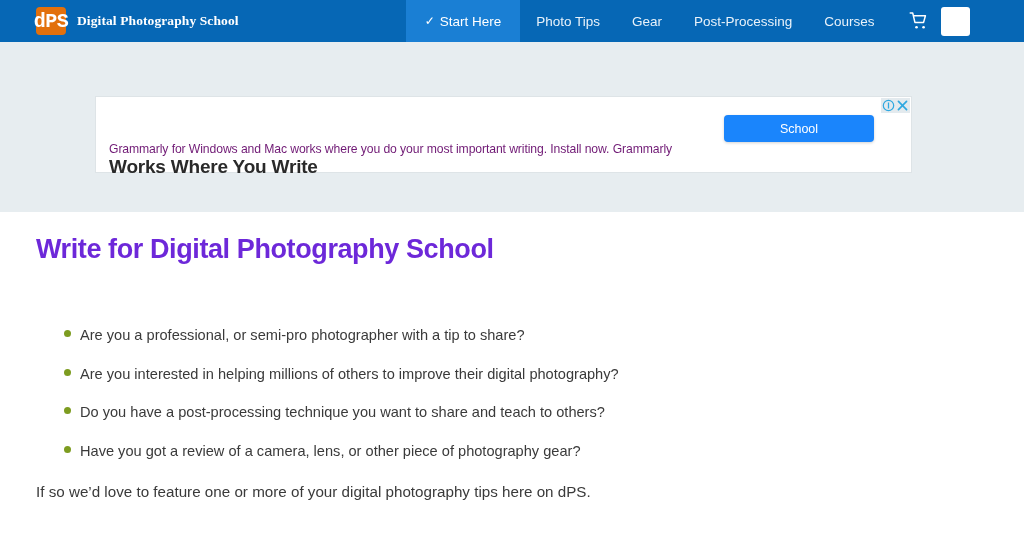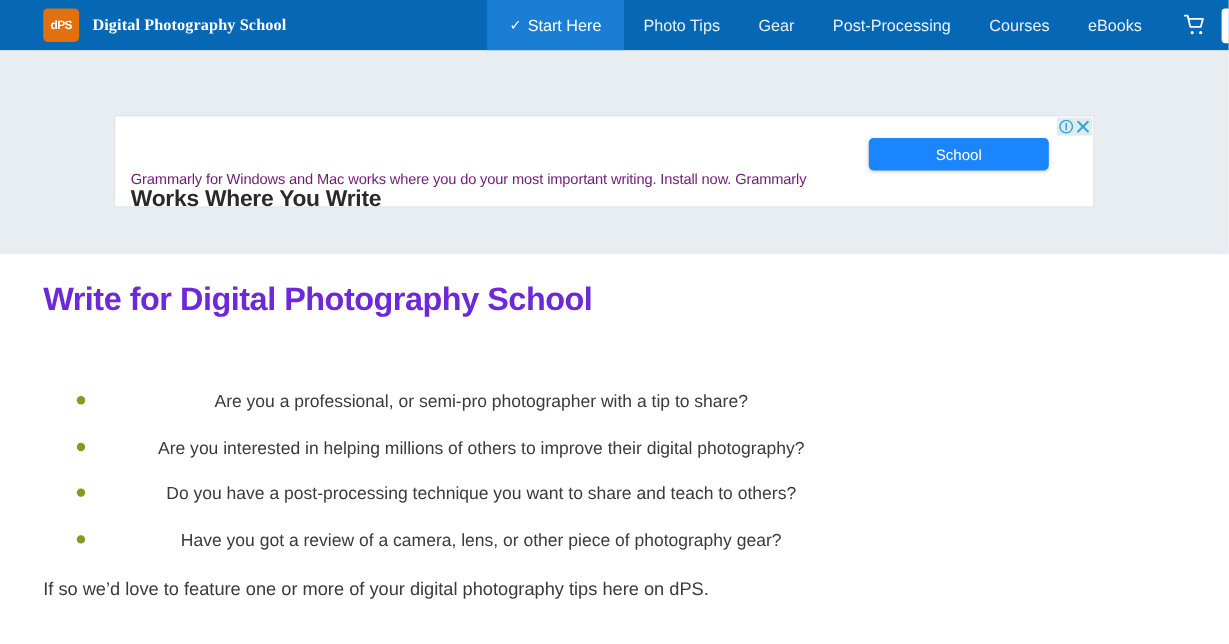--- a/index.html
+++ b/index.html
@@ -28,23 +28,23 @@
   }
   .logo-mark {
     width: 30px;
     height: 28px;
     background: #e2700c;
     border-radius: 4px;
     display: flex;
     align-items: center;
     justify-content: center;
     color: #ffffff;
-    font-family: Liberation Sans, sans-serif;
-    font-weight: bold;
-    font-size: 10px;
+    font-family: Liberation Mono, monospace;
+    font-weight: bold;
+    font-size: 20px;
     letter-spacing: -0.5px;
   }
   .brand-name {
     color: #ffffff;
     font-family: "Liberation Serif", serif;
     font-weight: bold;
     font-size: 13.5px;
     letter-spacing: 0.1px;
     white-space: nowrap;
   }
@@ -177,21 +177,20 @@
     list-style: none;
     width: 660px;
   }
   .bullet-item {
     position: relative;
     padding-left: 18px;
     margin-bottom: 20.5px;
     font-size: 14.6px;
     color: #3a3a3a;
     line-height: 1.25;
-    text-align: center;
   }
   .bullet-item::before {
     content: "";
     position: absolute;
     left: 2px;
     top: 4px;
     width: 7px;
     height: 7px;
     border-radius: 50%;
     background: #7d9c20;
@@ -225,23 +224,20 @@
       <span>Photo Tips</span>
     </div>
     <div class="nav-item">
       <span>Gear</span>
     </div>
     <div class="nav-item">
       <span>Post-Processing</span>
     </div>
     <div class="nav-item">
       <span>Courses</span>
-    </div>
-    <div class="nav-item">
-      <span>eBooks</span>
     </div>
   </nav>
 
   <div class="nav-right">
     <span>
       <svg class="cart-icon" viewBox="0 0 24 24" fill="none" stroke="#ffffff" stroke-width="1.8" stroke-linecap="round" stroke-linejoin="round">
         <path d="M1.5 2.5h3l2.6 11.2h10.4l2.2-8H6"></path>
         <circle cx="9" cy="19.5" r="1.6" fill="#ffffff" stroke="none"></circle>
         <circle cx="17.5" cy="19.5" r="1.6" fill="#ffffff" stroke="none"></circle>
       </svg>

